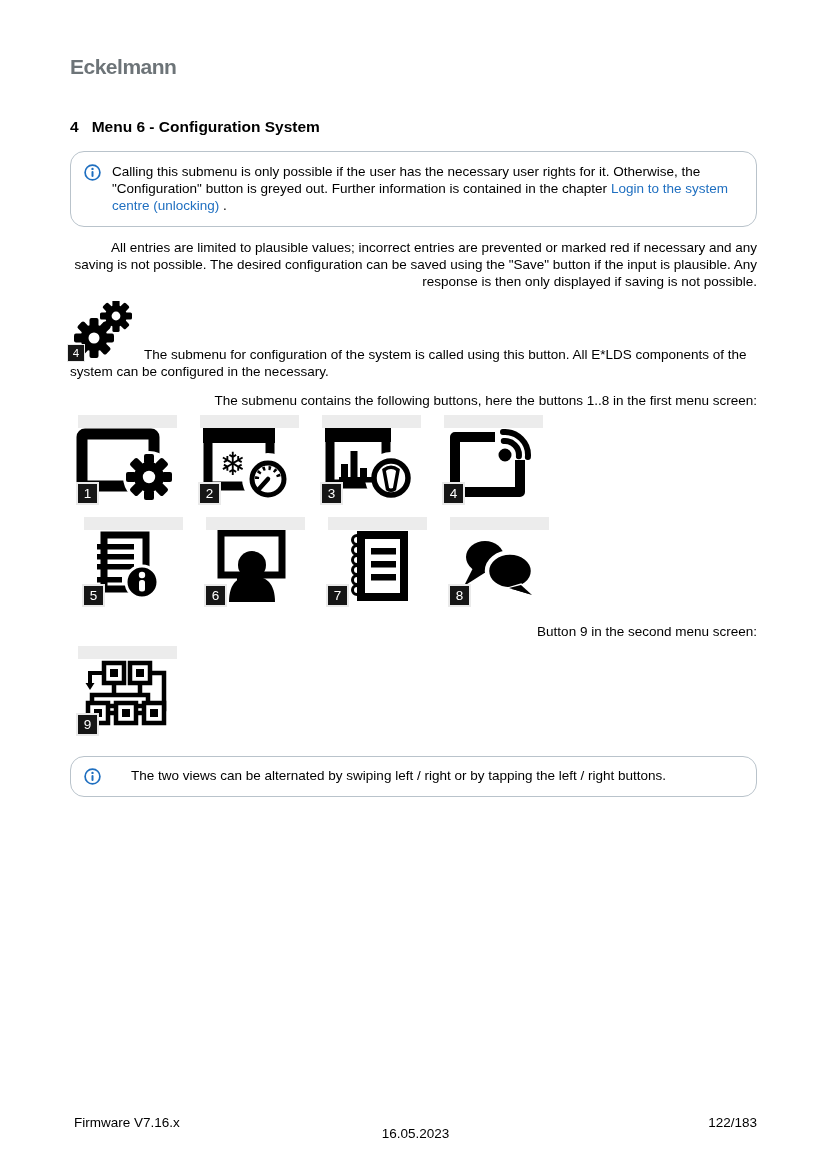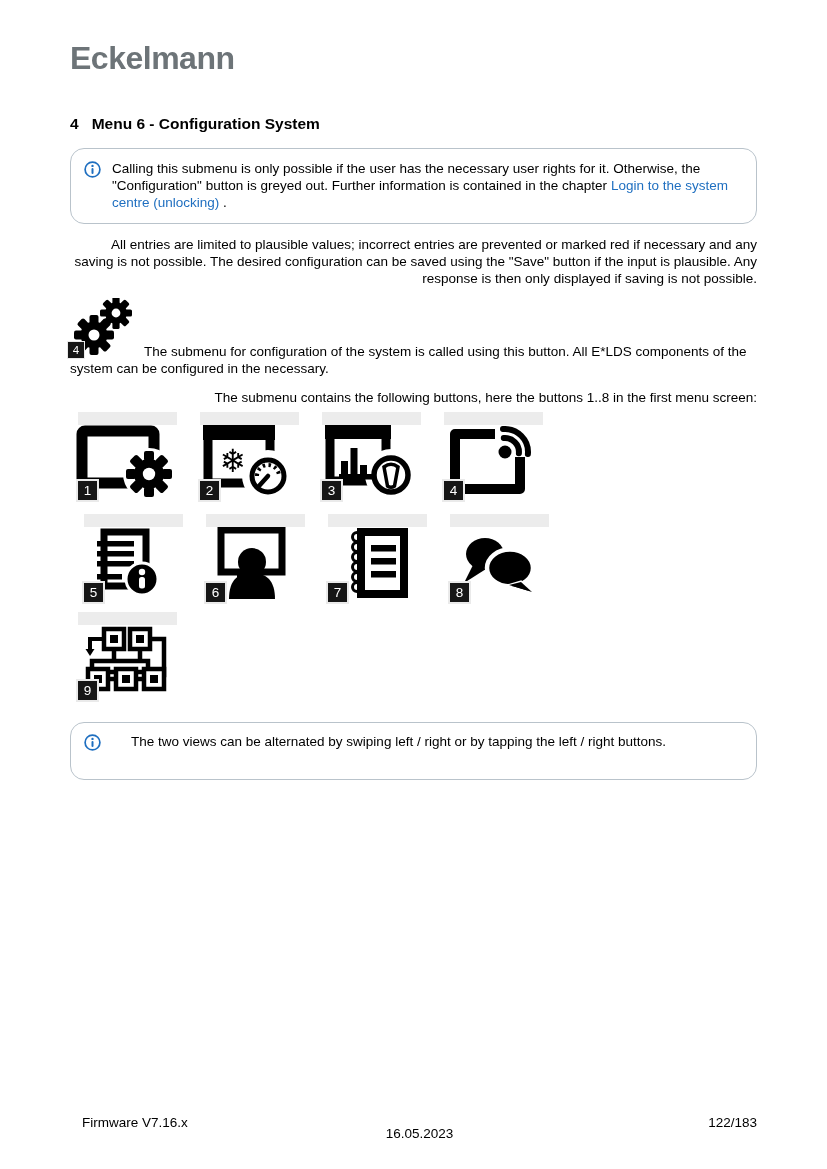--- a/index.html
+++ b/index.html
@@ -4,21 +4,21 @@
 <style>
   html,body { margin:0; padding:0; background:#fff; }
   .page {
     position:relative; width:827px; height:1169px; background:#fff;
     font-family:"Liberation Sans","DejaVu Sans",sans-serif;
     color:#000; font-size:13.5px; line-height:1.27; overflow:hidden;
     margin:0 auto;
   }
   .content { padding:0 70px; }
   .logo {
-    padding-top:42px; font-size:32px; font-weight:bold; color:#6d7478;
+    padding-top:56px; font-size:21px; font-weight:bold; color:#6d7478;
     letter-spacing:-0.5px; line-height:1;
   }
   .heading { margin-top:40px; font-size:15.5px; font-weight:bold; display:flex; gap:13px; }
   .note {
     margin-top:14px; border:1.5px solid #b9c3cb; border-radius:14px;
     padding:11px 14px 12px 13px; display:flex; gap:11px; align-items:flex-start;
     background:#fff;
   }
   .note p { margin:0; }
   .info-svg { flex:0 0 auto; margin-top:1px; }
@@ -33,21 +33,21 @@
   }
   .badge-sm { width:16px; height:16px; font-size:11.5px; line-height:16px; border-width:1.5px; left:-3px; bottom:1px; }
   .icon-row { display:flex; gap:17px; margin-top:6px; margin-left:6px; }
   .icon-row.row2 { margin-top:10px; margin-left:12px; }
   .icon-cell { position:relative; width:105px; height:92px; }
   .band { position:absolute; top:0; left:2px; right:4px; height:13px; background:#ececec; }
   .glyph { position:absolute; top:13px; left:0; }
   .cell-badge { left:0; bottom:2px; }
   .single-row { margin-top:6px; margin-left:6px; }
   .footer {
-    position:absolute; top:1114px; left:82px; right:70px;
+    position:absolute; top:1114px; left:74px; right:70px;
     display:grid; grid-template-columns:1fr auto 1fr; font-size:13.5px;
   }
   .footer .f-right { justify-self:end; }
   .footer .f-center { justify-self:center;margin-top:11px; }
   svg { display:block; }
   .icon-inline svg { display:inline-block; }
 </style>
 </head>
 <body>
 
@@ -224,20 +224,21 @@
           <path d="M 25,38 L 16,56 L 38,42 Z" fill="#000"></path>
           <ellipse cx="62" cy="41" rx="23" ry="18.5" fill="#000" stroke="#fff" stroke-width="4.5"></ellipse>
           <path d="M 73,55 L 86,67 L 59,59 Z" fill="#000" stroke="#fff" stroke-width="3"></path>
           <path d="M 73,55 L 84,65 L 61,58 Z" fill="#000"></path>
         </svg>
         <span class="badge cell-badge">8</span>
       </div>
 
     </div>
 
+    <p class="para" style="margin-top:14px;">Button 9 in the second menu screen:</p>
 
     <div class="single-row">
       <div class="icon-cell">
         <div class="band"></div>
         <svg class="glyph" width="100" height="72" viewBox="0 0 100 72">
           <path d="M 30,14 L 14,14 L 14,24" fill="none" stroke="#000" stroke-width="4"></path>
           <path d="M 9.5,24 L 18.5,24 L 14,31 Z" fill="#000"></path>
           <path d="M 74,14 L 88,14 L 88,50 L 80,50" fill="none" stroke="#000" stroke-width="4.5"></path>
           <line x1="38" y1="24" x2="38" y2="38" stroke="#000" stroke-width="4.5"></line>
           <line x1="64" y1="24" x2="64" y2="38" stroke="#000" stroke-width="4.5"></line>
@@ -252,21 +253,21 @@
           <rect x="18" y="50" width="8" height="8" fill="#000"></rect>
           <rect x="40" y="44" width="20" height="20" fill="#fff" stroke="#000" stroke-width="4.5"></rect>
           <rect x="46" y="50" width="8" height="8" fill="#000"></rect>
           <rect x="68" y="44" width="20" height="20" fill="#fff" stroke="#000" stroke-width="4.5"></rect>
           <rect x="74" y="50" width="8" height="8" fill="#000"></rect>
         </svg>
         <span class="badge cell-badge">9</span>
       </div>
     </div>
 
-    <div class="note" style="margin-top:18px; padding-top:10px; padding-bottom:28px;gap:30px;">
+    <div class="note" style="margin-top:18px; padding-top:10px; padding-bottom:11px;gap:30px;">
       <svg class="info-svg" width="17" height="17" viewBox="0 0 17 17">
         <circle cx="8.5" cy="8.5" r="7.4" fill="none" stroke="#1f6fc0" stroke-width="1.7"></circle>
         <circle cx="8.5" cy="4.9" r="1.2" fill="#1f6fc0"></circle>
         <rect x="7.5" y="7.1" width="2" height="6" rx="1" fill="#1f6fc0"></rect>
       </svg>
       <p>The two views can be alternated by swiping left / right or by tapping the left / right buttons.</p>
     </div>
 
   </div>
 

